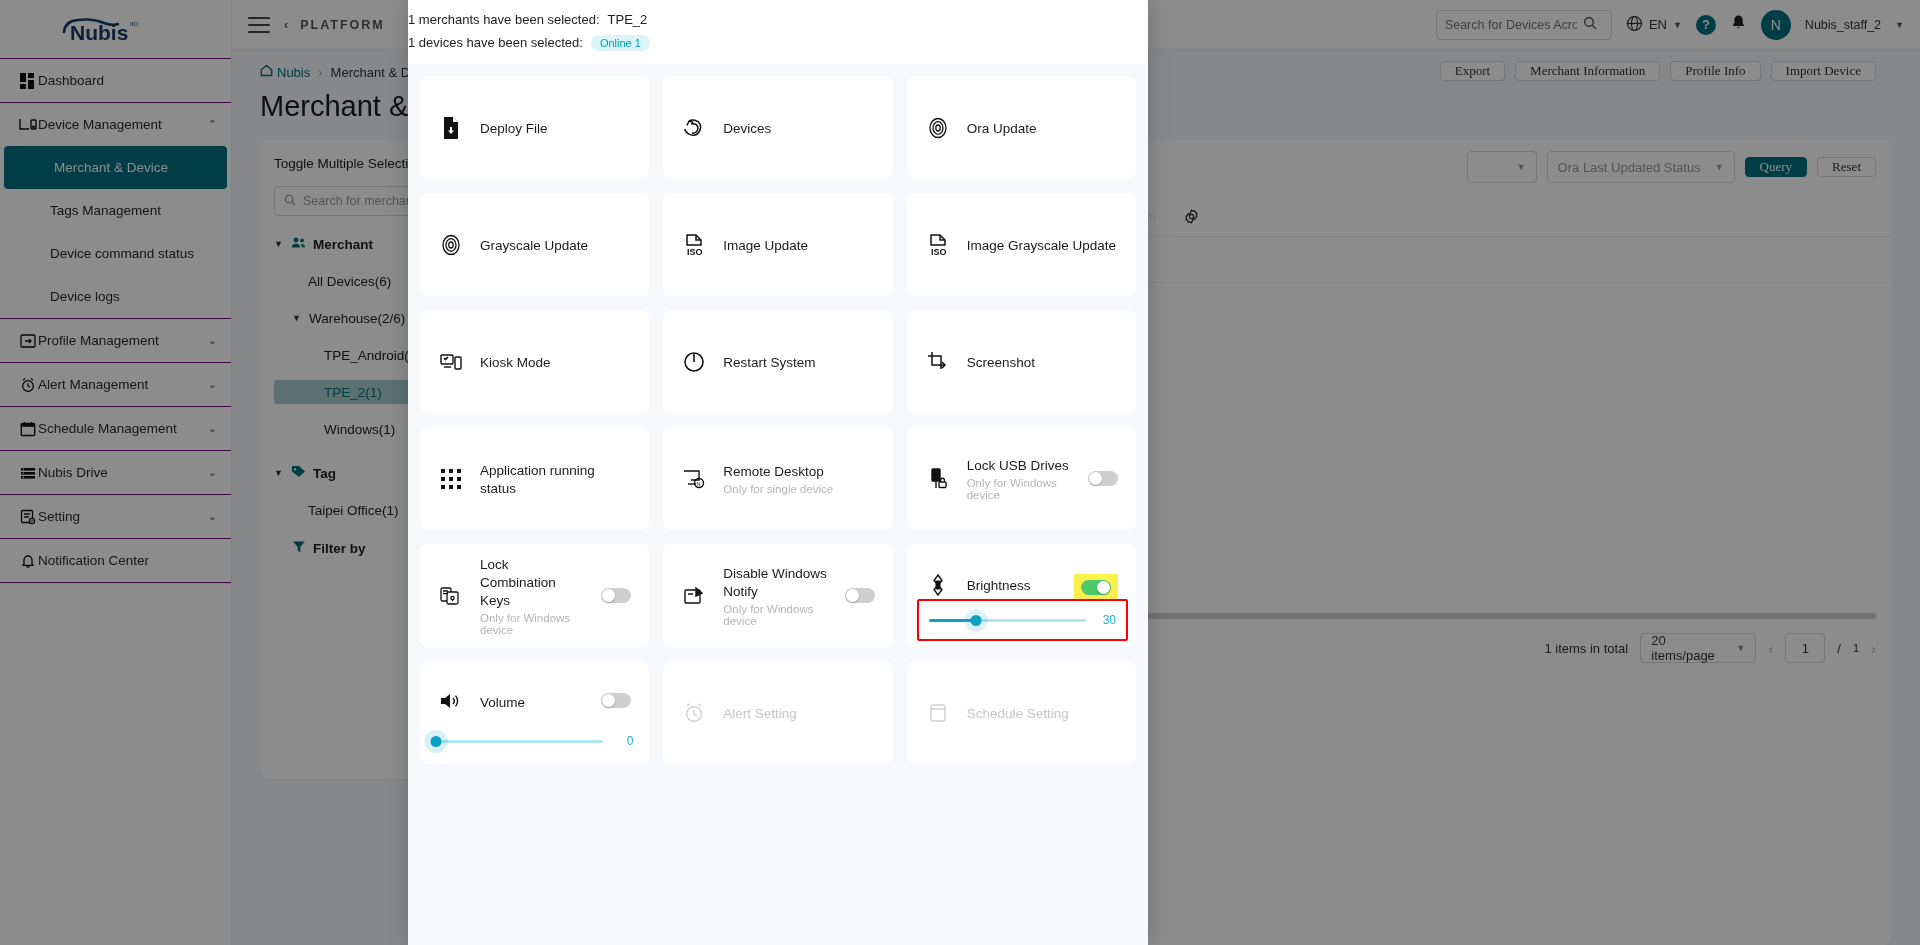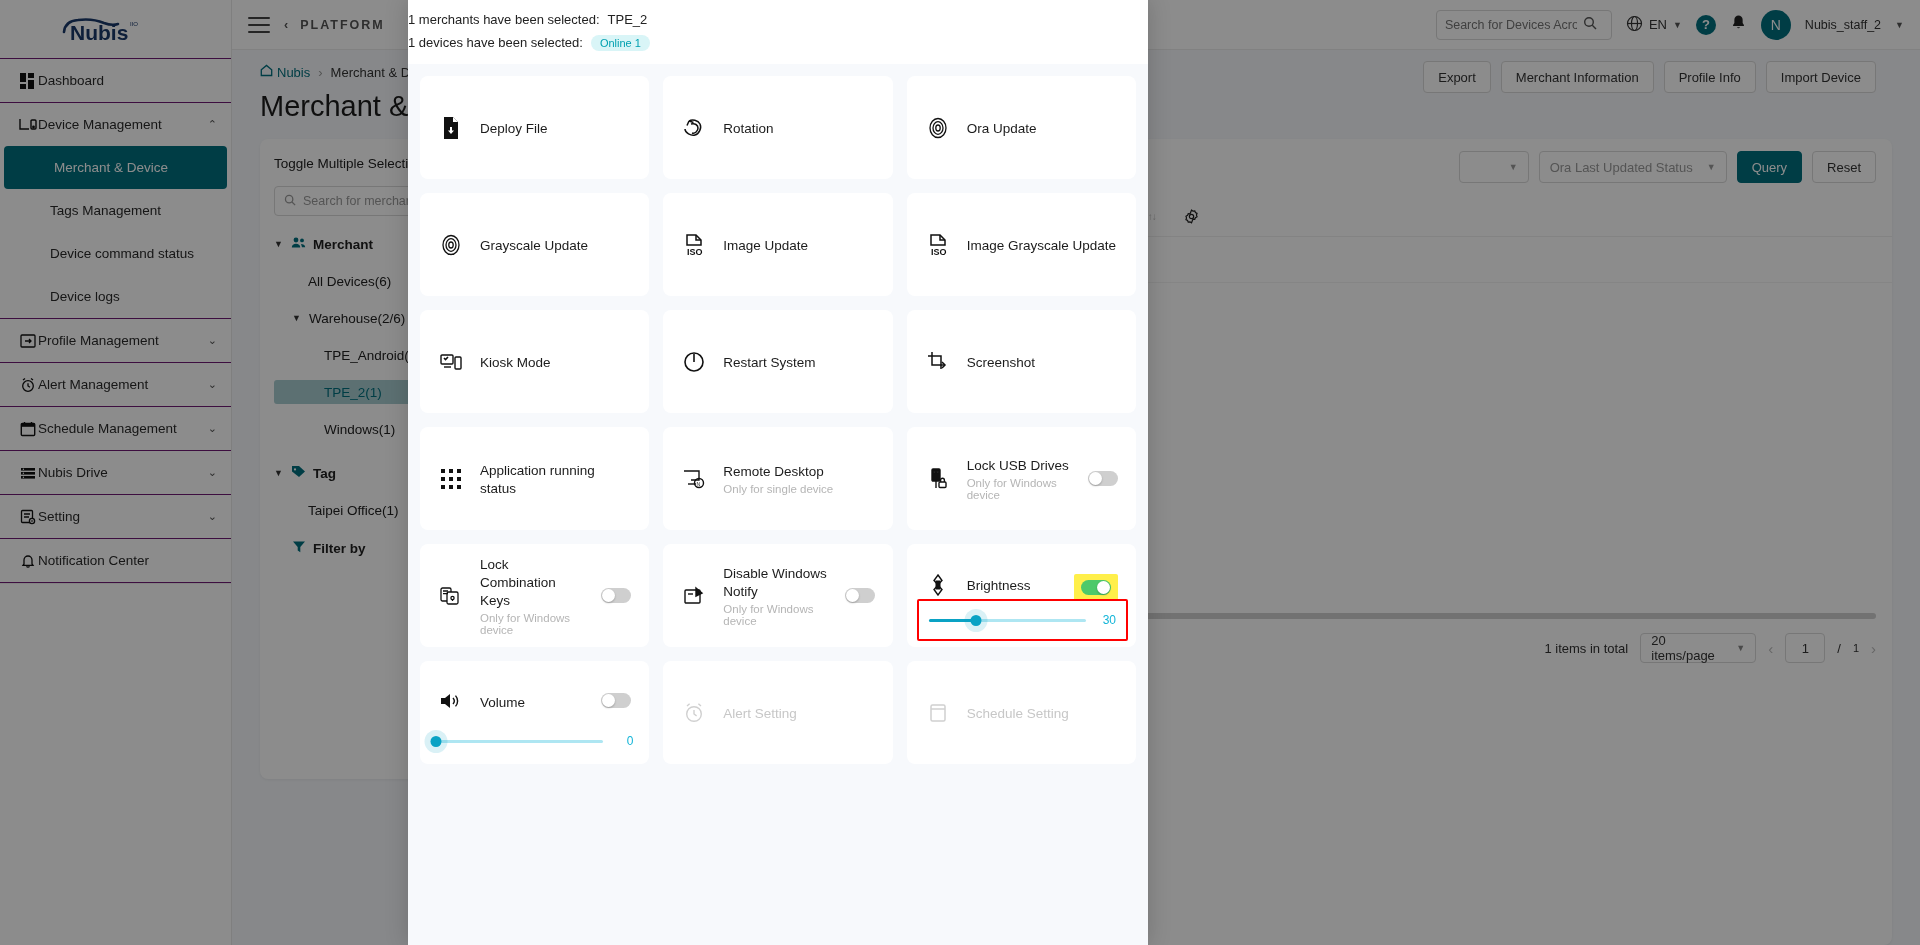--- a/index.html
+++ b/index.html
@@ -74,21 +74,21 @@
     gap: 7px; padding: 0 9px; color: #9a9a9a; font-size: 12.5px; margin-bottom: 16px;
   }
   .tree-node { display: flex; align-items: center; gap: 7px; font-size: 13.5px; color: #222; height: 24px; margin-bottom: 13px; cursor: pointer; }
   .tree-node.head { font-weight: bold; }
   .caret { width: 10px; color: #333; font-size: 9px; }
   .tree-child { font-size: 13.5px; color: #222; height: 24px; display: flex; align-items: center; margin-bottom: 13px; cursor: pointer; }
   .tree-child.sel { background: #a8ccd0; color: #00707f; border-radius: 3px; }
 
   .table-panel { flex: 1 1 auto; background: #fff; border-radius: 8px; box-shadow: 0 1px 3px rgba(0,0,0,.06); position: relative; min-width: 0; }
   .btn-row { position: absolute; right: 16px; top: -78px; display: flex; gap: 10px; }
-  .btn { height: 32px; border: 1px solid #d9d9d9; border-radius: 4px; background: #fff; font-size: 13px; color: #333; padding: 0 14px; display: flex; align-items: center; cursor: pointer; font-family: Liberation Sans, sans-serif; white-space: nowrap; }
+  .btn { height: 20px; border: 1px solid #d9d9d9; border-radius: 4px; background: #fff; font-size: 13px; color: #333; padding: 0 14px; display: flex; align-items: center; cursor: pointer; font-family: Liberation Serif, serif; white-space: nowrap; }
   .btn.primary { background: #00707f; color: #fff; border-color: #00707f; }
   .filter-row { display: flex; align-items: center; justify-content: flex-end; gap: 10px; padding: 14px 16px 0 16px; }
   .search-box { width: 160px; height: 32px; border: 1px solid #d9d9d9; border-radius: 4px; display: flex; align-items: center; padding: 0 10px; color: #9a9a9a; font-size: 13px; }
   .filter-row2 { display: flex; align-items: center; justify-content: flex-end; gap: 10px; padding: 12px 16px 0 16px; }
   .select { height: 32px; border: 1px solid #d9d9d9; border-radius: 4px; display: flex; align-items: center; justify-content: space-between; padding: 0 10px; color: #9a9a9a; font-size: 13px; gap: 10px; }
   .thead { display: flex; align-items: center; height: 40px; border-bottom: 1px solid #eee; margin-top: 14px; padding: 0 8px 0 16px; font-size: 13px; color: #333; }
   .th { display: flex; align-items: center; gap: 5px; }
   .sorter { color: #bfbfbf; font-size: 10px; letter-spacing: -1px; }
   .trow { display: flex; align-items: center; height: 46px; border-bottom: 1px solid #f2f2f2; padding: 0 8px 0 16px; font-size: 13px; color: #333; }
   .badge-disabled { background: #dcdcf0; color: #55558f; font-size: 11.5px; border-radius: 10px; padding: 2px 10px; }
@@ -520,21 +520,21 @@
 
         <div class="card">
           <span class="cico">
             <svg width="22" height="22" viewBox="0 0 22 22" fill="none" stroke="#111" stroke-width="1.5">
                 <path d="M6 4c3-2 9-1 11 3s-1 10-5 11-10-2-10-6"></path>
                 <path d="M6 4l-2 4.5M6 4l4.5 1.5"></path>
                 <path d="M8 7c4-1 7 1 7 4s-3 6-6 5"></path>
               </svg>
           </span>
           <span class="ctext">
-            <span class="ctitle">Rotation</span>
+            <span class="ctitle">Devices</span>
           </span>
         </div>
 
         <div class="card">
           <span class="cico">
             <svg width="22" height="22" viewBox="0 0 22 22" fill="none" stroke="#111" stroke-width="1.3">
                 <ellipse cx="11" cy="11" rx="8" ry="9.5"></ellipse>
                 <ellipse cx="11" cy="11" rx="5" ry="6.3"></ellipse>
                 <ellipse cx="11" cy="11" rx="2.2" ry="3"></ellipse>
               </svg>

